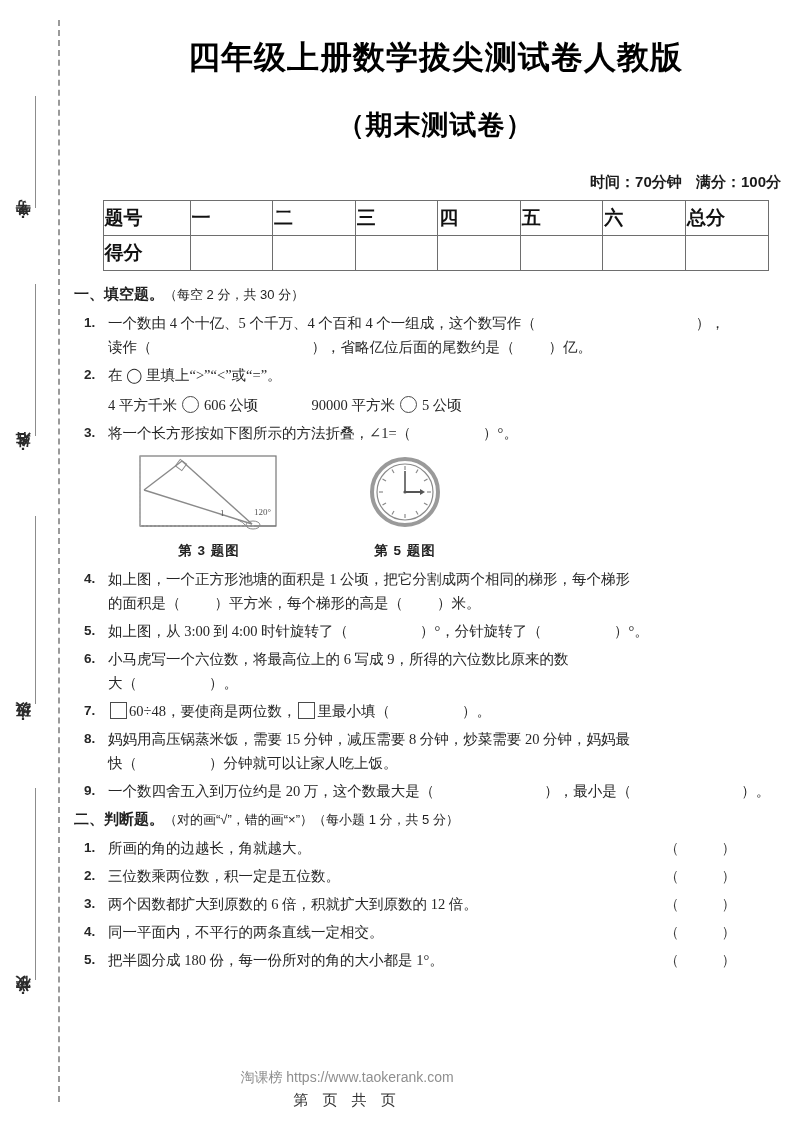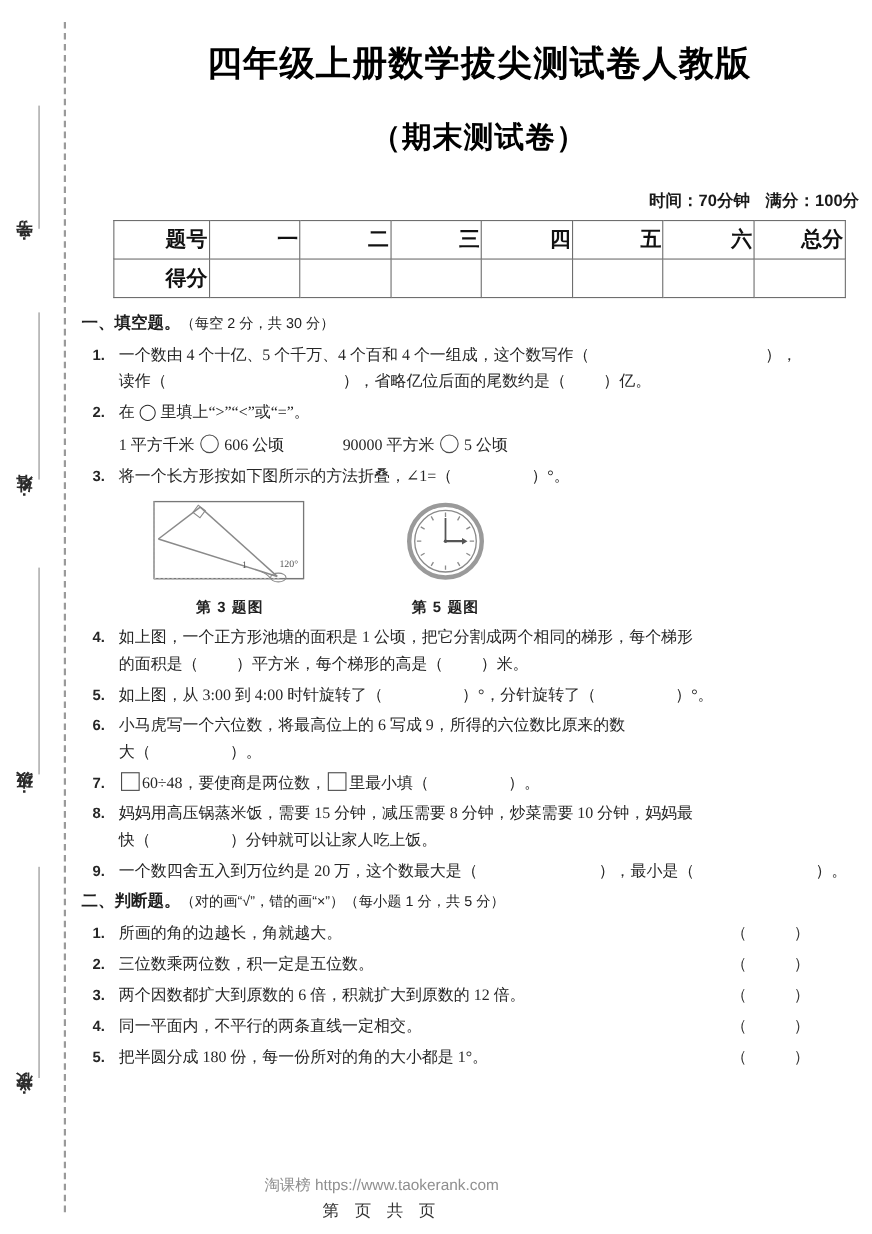--- a/index.html
+++ b/index.html
@@ -88,21 +88,21 @@
   
   table.score-table {
     border-collapse: collapse;
     margin: 8px auto 0 auto;
     width: 666px;
     table-layout: fixed;
   }
   table.score-table td {
     border: 1px solid #6e6e6e;
     height: 32px;
-    text-align: right;
+    text-align: left;
     vertical-align: middle;
     font-family: "Liberation Sans", "DejaVu Sans", sans-serif;
     font-weight: bold;
     font-size: 19px;
     color: #111;
     margin-top: 44px;
   }
   table.score-table td.lbl { width: 84px; }
 
   
@@ -271,21 +271,21 @@
         <div><span>一个数由 4 个十亿、5 个千万、4 个百和 4 个一组成，这个数写作（</span><span class="blank-xl"></span><span>），</span></div>
         <div class="qline"><span>读作（</span><span class="blank-xl"></span><span>），省略亿位后面的尾数约是（</span><span class="blank-s"></span><span>）亿。</span></div>
       </div>
     </div>
 
     <div class="q">
       <div class="num">2.</div>
       <div class="body">
         <div>在 ◯ 里填上“&gt;”“&lt;”或“=”。</div>
         <div class="qline" style="margin-top:8px;">
-          <span>1 平方千米</span><span class="circ"></span><span>606 公顷</span>
+          <span>4 平方千米</span><span class="circ"></span><span>606 公顷</span>
           <span style="display:inline-block;width:46px;"></span>
           <span>90000 平方米</span><span class="circ"></span><span>5 公顷</span>
         </div>
       </div>
     </div>
 
     <div class="q">
       <div class="num">3.</div>
       <div class="body">
         <div><span>将一个长方形按如下图所示的方法折叠，∠1=（</span><span class="blank-m"></span><span>）°。</span></div>
@@ -371,21 +371,21 @@
     <div class="q">
       <div class="num">7.</div>
       <div class="body">
         <div><span class="sqbox"></span><span>60÷48，要使商是两位数，</span><span class="sqbox"></span><span>里最小填（</span><span class="blank-m"></span><span>）。</span></div>
       </div>
     </div>
 
     <div class="q">
       <div class="num">8.</div>
       <div class="body">
-        <div>妈妈用高压锅蒸米饭，需要 15 分钟，减压需要 8 分钟，炒菜需要 10 分钟，妈妈最</div>
+        <div>妈妈用高压锅蒸米饭，需要 15 分钟，减压需要 8 分钟，炒菜需要 20 分钟，妈妈最</div>
         <div class="qline"><span>快（</span><span class="blank-m"></span><span>）分钟就可以让家人吃上饭。</span></div>
       </div>
     </div>
 
     <div class="q">
       <div class="num">9.</div>
       <div class="body">
         <div><span>一个数四舍五入到万位约是 20 万，这个数最大是（</span><span class="blank-l"></span><span>），最小是（</span><span class="blank-l"></span><span>）。</span></div>
       </div>
     </div>

